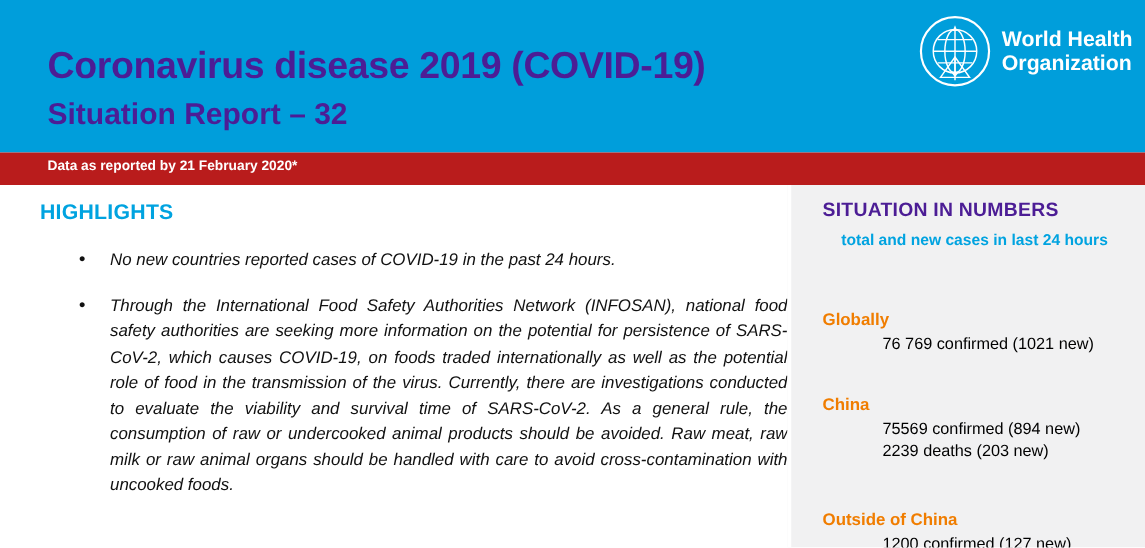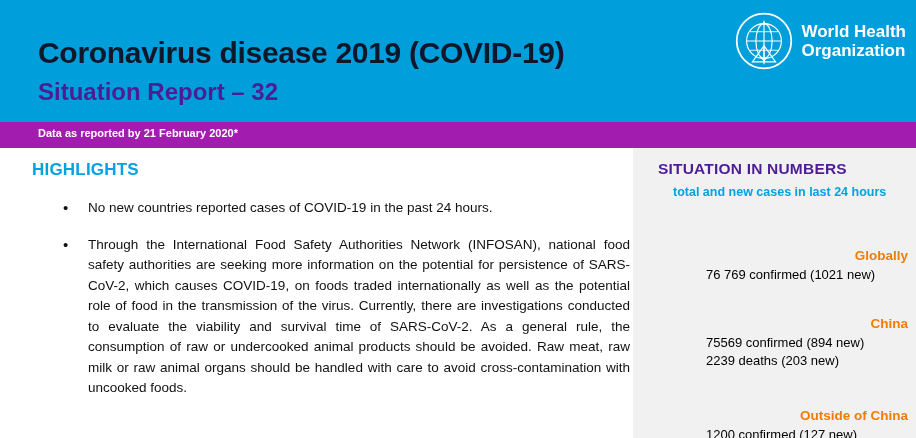--- a/index.html
+++ b/index.html
@@ -26,21 +26,21 @@
     left: 0;
     top: 0;
     width: 916px;
     height: 122px;
     background: #009edb;
   }
   .header-title {
     position: absolute;
     left: 38px;
     top: 36px;
-    color: #0f172a;
+    color: #4c1d95;
     font-size: 30px;
     font-weight: bold;
     letter-spacing: -0.3px;
     white-space: nowrap;
   }
   .header-subtitle {
     position: absolute;
     left: 38px;
     top: 78px;
     color: #4c1d95;
@@ -69,21 +69,21 @@
     line-height: 1.12;
   }
 
   
   .data-bar {
     position: absolute;
     left: 0;
     top: 122px;
     width: 916px;
     height: 26px;
-    background: #a21caf;
+    background: #b91c1c;
   }
   .data-bar-text {
     position: absolute;
     left: 38px;
     top: 5px;
     color: #ffffff;
     font-size: 11px;
     font-weight: bold;
     white-space: nowrap;
   }
@@ -112,20 +112,21 @@
     color: #00a3e0;
     font-size: 17px;
     font-weight: bold;
     letter-spacing: 0.2px;
   }
   .bullets {
     position: absolute;
     left: 30px;
     top: 50px;
     width: 600px;
+    font-style: italic;
   }
   .bullet-item {
     position: relative;
     padding-left: 58px;
     margin-bottom: 16px;
     font-size: 13.5px;
     line-height: 1.52;
     color: #111111;
     text-align: justify;
   }
@@ -171,21 +172,20 @@
   .stat-block {
     position: absolute;
     left: 25px;
     width: 250px;
   }
   .stat-heading {
     color: #f07d00;
     font-size: 13.5px;
     font-weight: bold;
     margin-bottom: 3px;
-    text-align: right;
   }
   .stat-line {
     color: #000000;
     font-size: 13px;
     line-height: 1.42;
     margin-left: 48px;
   }
   .blk-global { top: 100px; }
   .blk-china  { top: 168px; }
   .blk-outside{ top: 260px; }

